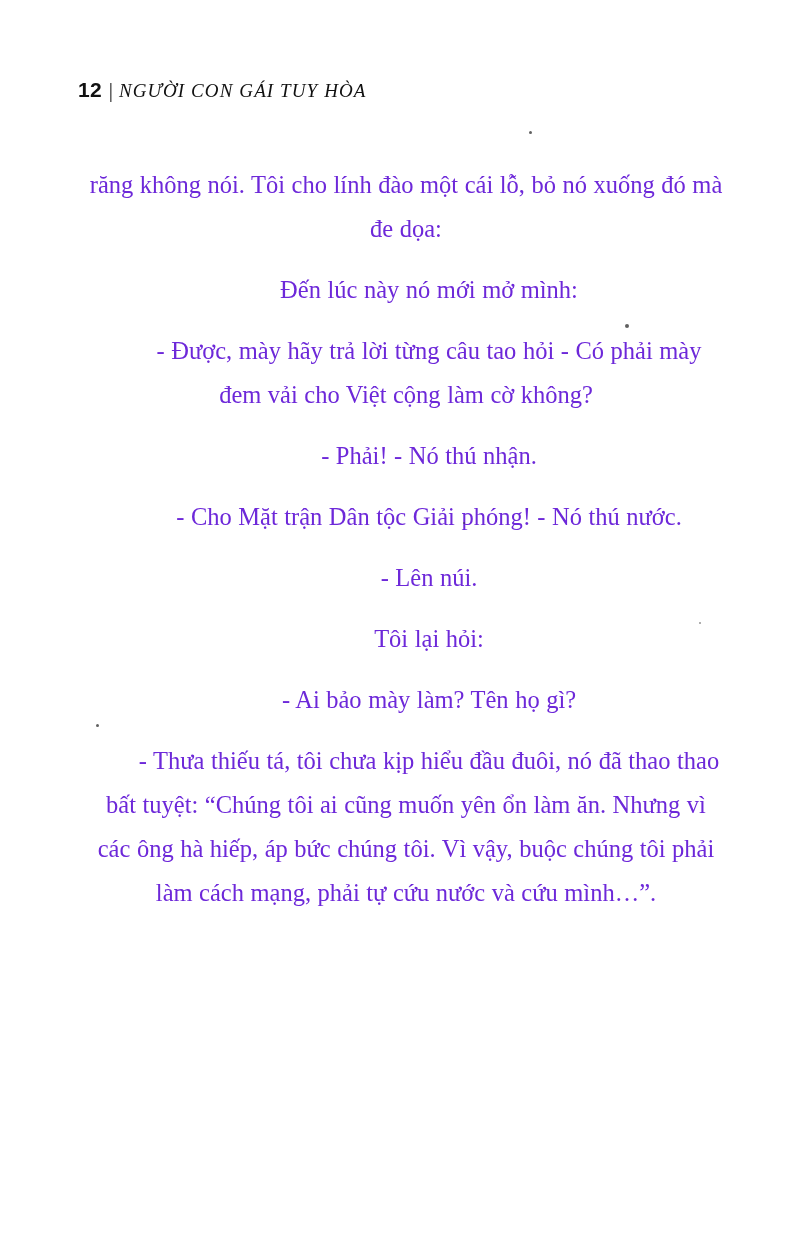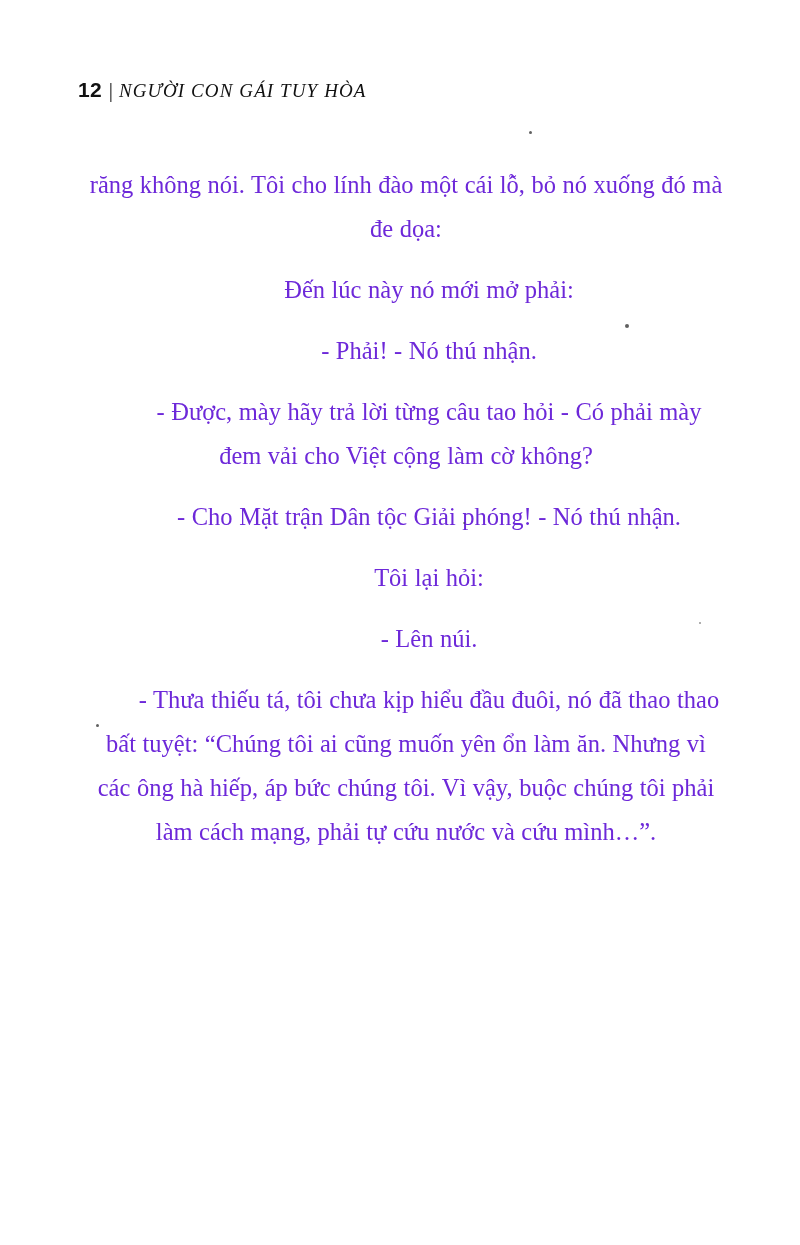--- a/index.html
+++ b/index.html
@@ -92,26 +92,27 @@
 <div class="page">
 
   <div class="header">
     <span class="folio">12</span>
     <span class="folio-sep">|</span>
     <span class="running-title">NGƯỜI CON GÁI TUY HÒA</span>
   </div>
 
   <div class="body-text">
     <p class="para">răng không nói. Tôi cho lính đào một cái lỗ, bỏ nó xuống đó mà đe dọa:</p>
-    <p class="para indent">Đến lúc này nó mới mở phải:</p>
+    <p class="para indent">Đến lúc này nó mới mở mình:</p>
+    <p class="para indent">- Được, mày hãy trả lời từng câu tao hỏi - Có phải mày đem vải cho Việt cộng làm cờ không?</p>
     <p class="para indent">- Phải! - Nó thú nhận.</p>
-    <p class="para indent">- Được, mày hãy trả lời từng câu tao hỏi - Có phải mày đem vải cho Việt cộng làm cờ không?</p>
-    <p class="para indent">- Cho Mặt trận Dân tộc Giải phóng! - Nó thú nhận.</p>
+    <p class="para indent">- Cho Mặt trận Dân tộc Giải phóng! - Nó thú nước.</p>
+    <p class="para indent">- Lên núi.</p>
     <p class="para indent">Tôi lại hỏi:</p>
-    <p class="para indent">- Lên núi.</p>
+    <p class="para indent">- Ai bảo mày làm? Tên họ gì?</p>
     <p class="para indent">- Thưa thiếu tá, tôi chưa kịp hiểu đầu đuôi, nó đã thao thao bất tuyệt: “Chúng tôi ai cũng muốn yên ổn làm ăn. Nhưng vì các ông hà hiếp, áp bức chúng tôi. Vì vậy, buộc chúng tôi phải làm cách mạng, phải tự cứu nước và cứu mình…”.</p>
   </div>
 
   <span class="spot s1"></span>
   <span class="spot s2"></span>
   <span class="spot s3"></span>
   <span class="spot s4"></span>
   <span class="spot s5"></span>
 
 </div>

